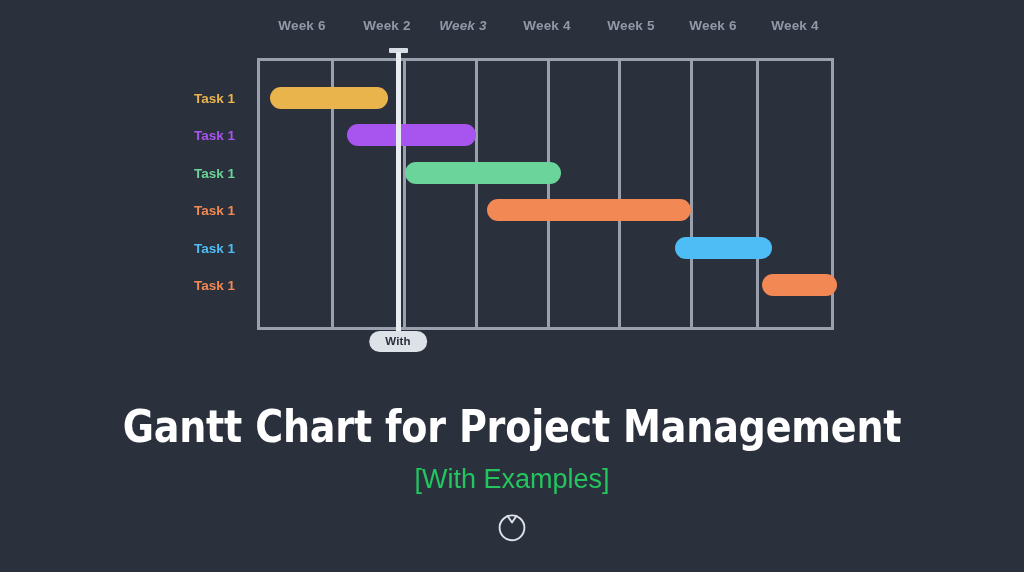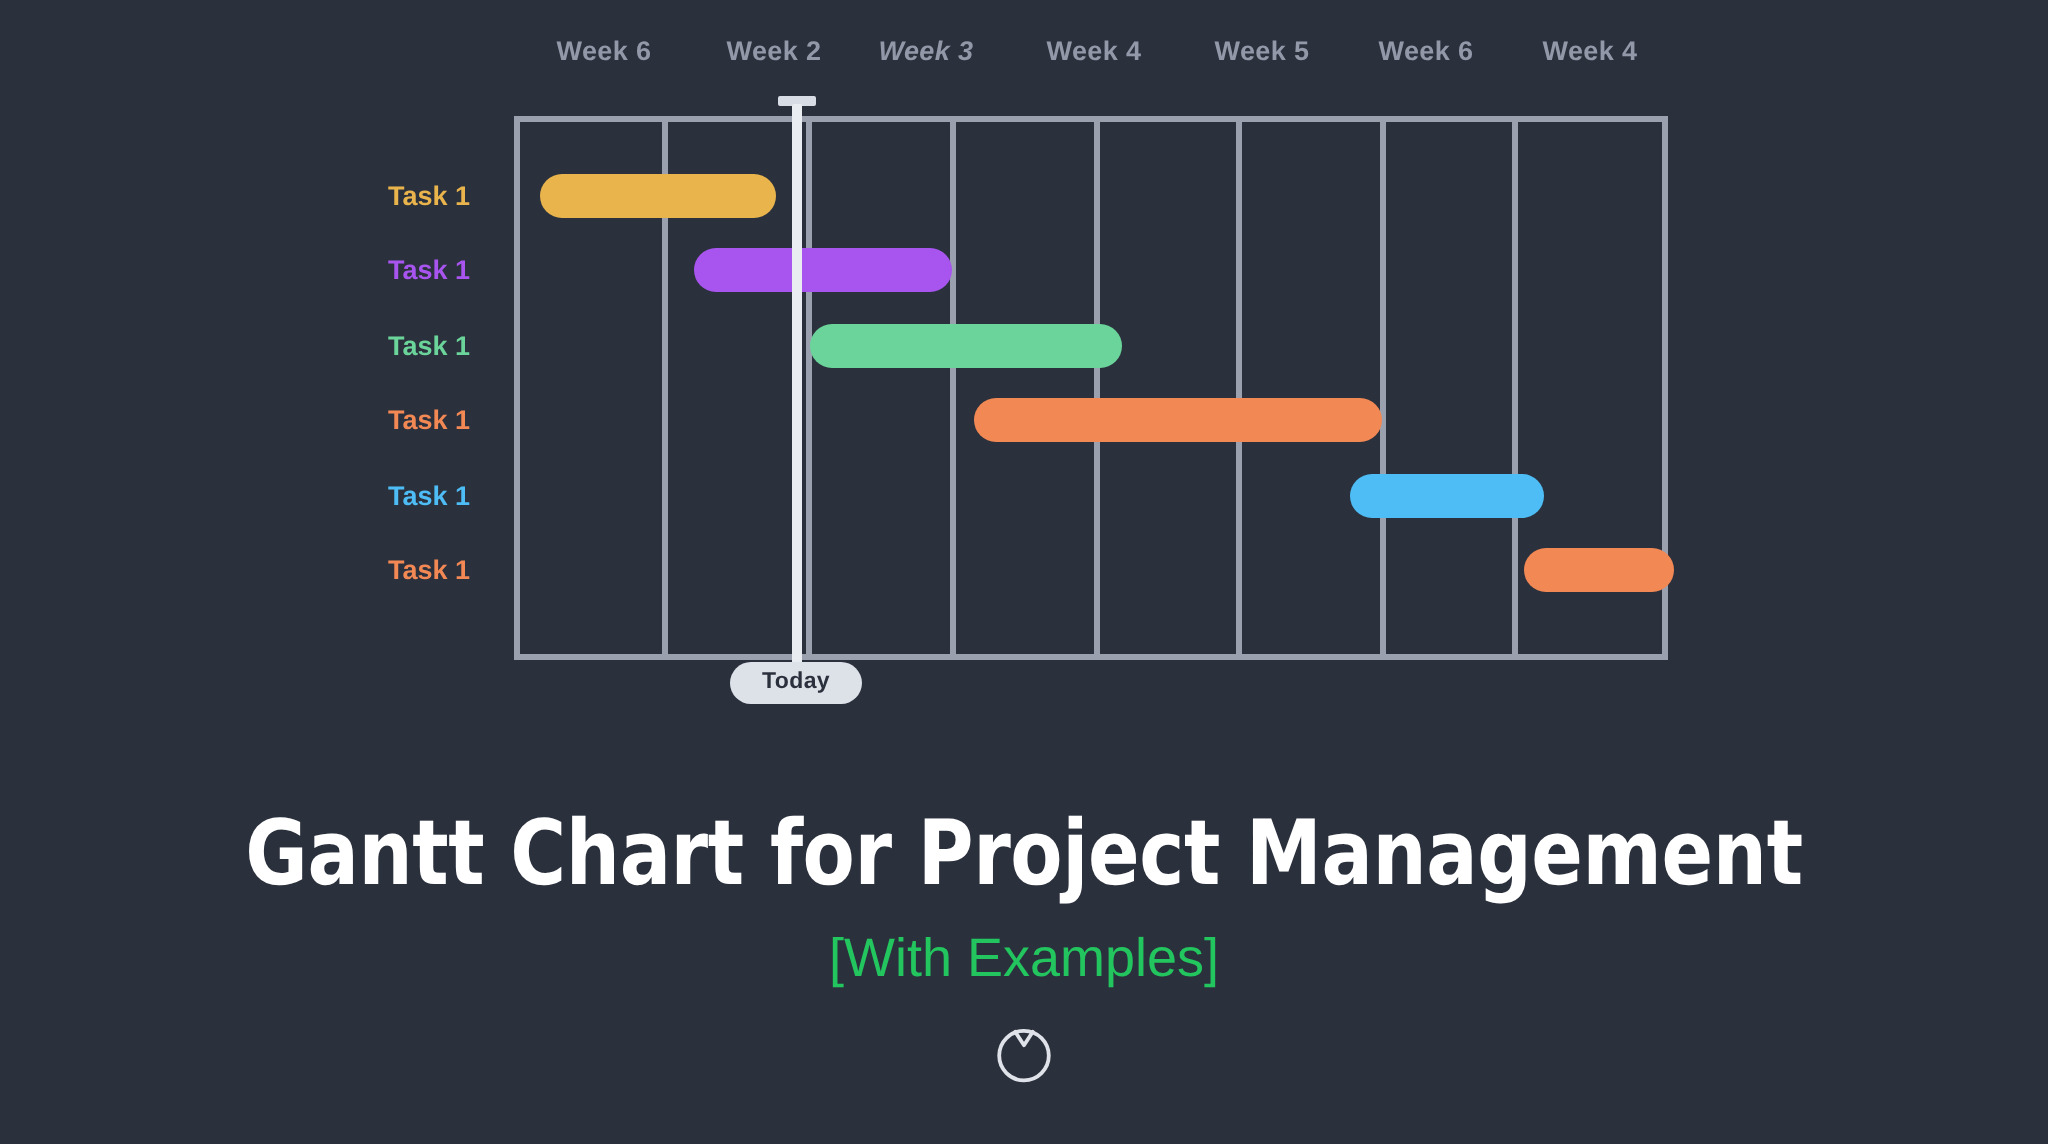--- a/index.html
+++ b/index.html
@@ -143,21 +143,21 @@
       <span class="bar" style="left:13px;  width:118px; top:40px;  background:#e9b44c;"></span>
       <span class="bar" style="left:90px;  width:129px; top:77px;  background:#a855f0;"></span>
       <span class="bar" style="left:148px; width:156px; top:115px; background:#6bd49a;"></span>
       <span class="bar" style="left:230px; width:204px; top:152px; background:#f28854;"></span>
       <span class="bar" style="left:418px; width:97px;  top:190px; background:#4ebdf5;"></span>
       <span class="bar" style="left:505px; width:75px;  top:227px; background:#f28854;"></span>
     </div>
 
     <span class="today-cap" style="left:389px; top:48px;"></span>
     <span class="today-line" style="left:396px; top:52px; height:281px;"></span>
-    <span class="today-pill" style="left:398px; top:331px;">Today</span>
+    <span class="today-pill" style="left:398px; top:331px;">With</span>
   </div>
 
 
   <h1 class="main-title">Gantt Chart for Project Management</h1>
 
   <div class="subtitle">[With Examples]</div>
 
   <div class="brand">
     <span>
       <svg width="30" height="30" viewBox="0 0 30 30">

